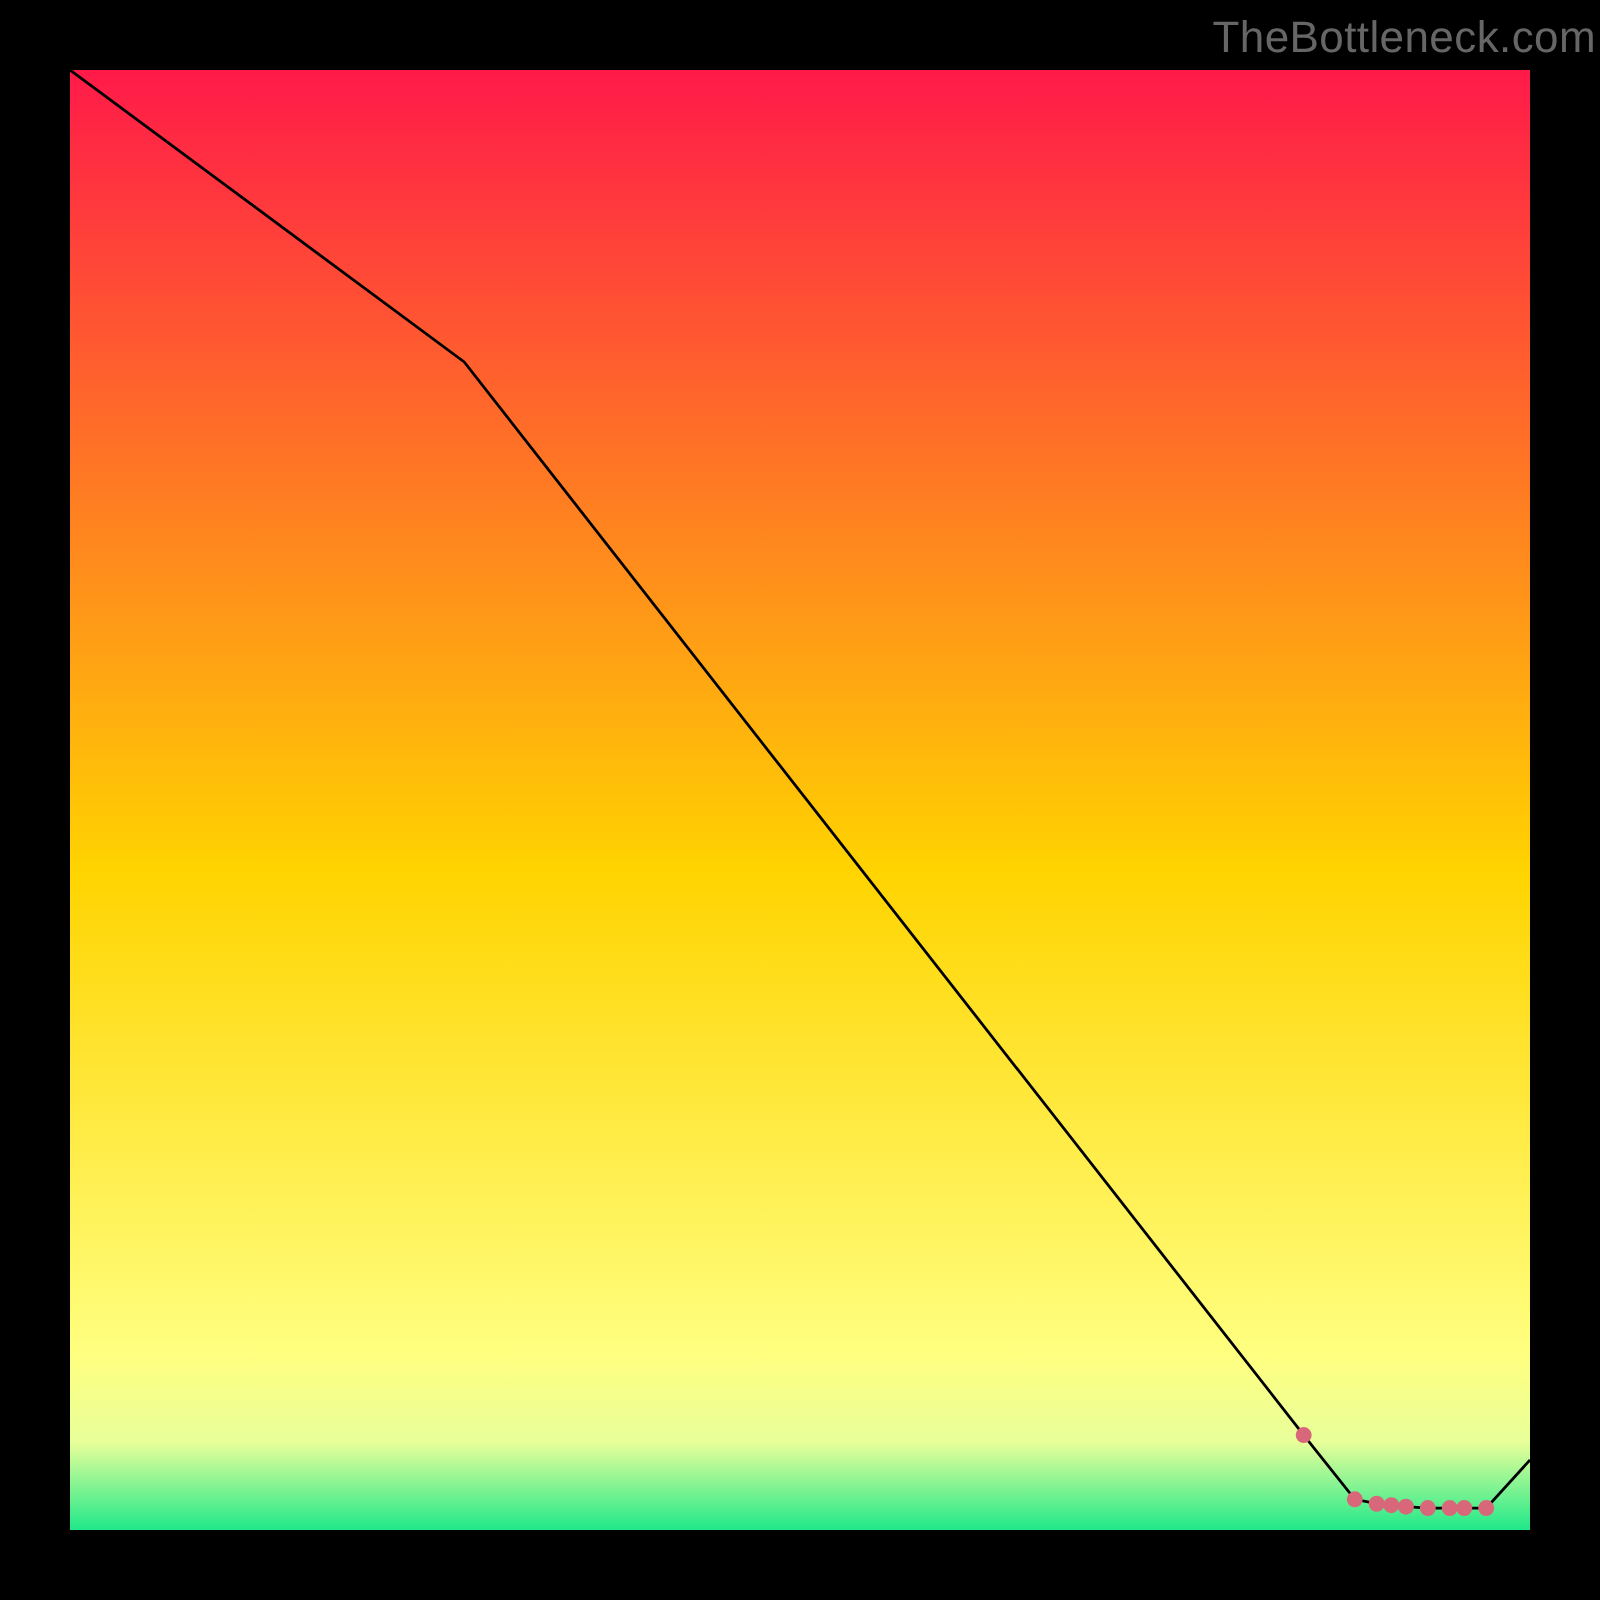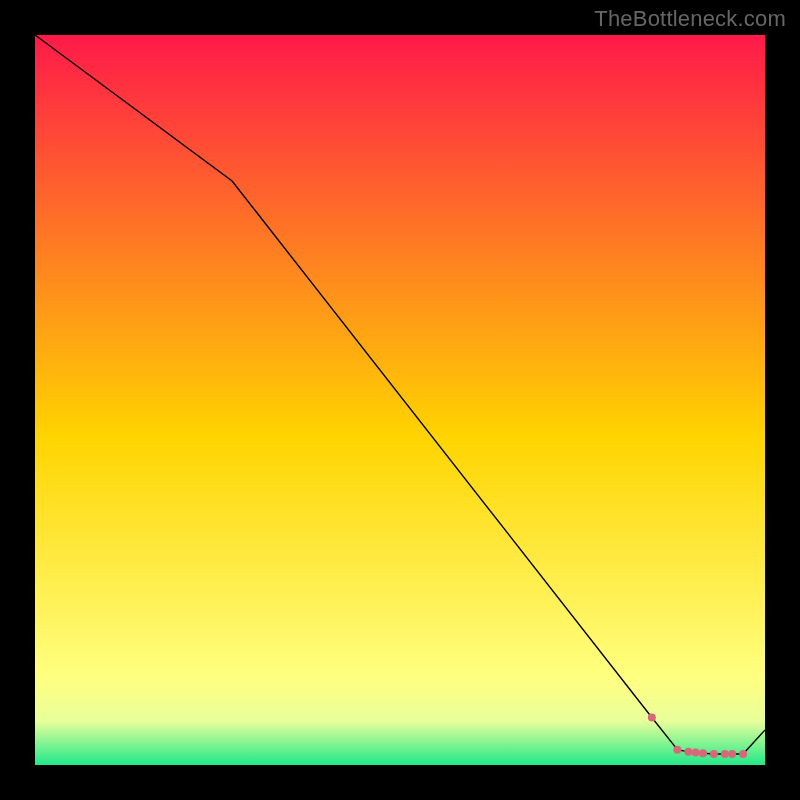--- a/index.html
+++ b/index.html
@@ -1,18 +1,18 @@
 <!DOCTYPE html>
 <html><head>
 <meta charset="utf-8">
 <style>
 html,body { margin:0; padding:0; width:800px; height:800px; background:#000; overflow:hidden; font-family:Arial,Helvetica,sans-serif; }
 .stage { position:relative; width:800px; height:800px; }
 .plot { position:absolute; left:35px; top:35px; width:730px; height:730px; }
-.watermark { position:absolute; top:6px; right:14px; color:#666; font-size:22px; letter-spacing:0.2px; user-select:none; }
+.watermark { position:absolute; top:6px; right:2px; color:#666; font-size:22px; letter-spacing:0.2px; user-select:none; }
 </style>
 </head>
 <body>
 
 <div class="stage">
   <div class="watermark">TheBottleneck.com</div>
   <svg class="plot" viewBox="0 0 730 730" preserveAspectRatio="none">
     <defs>
       <linearGradient id="bg" x1="0" y1="0" x2="0" y2="1">
         <stop id="g0" offset="0" stop-color="#ff1a49"></stop>

